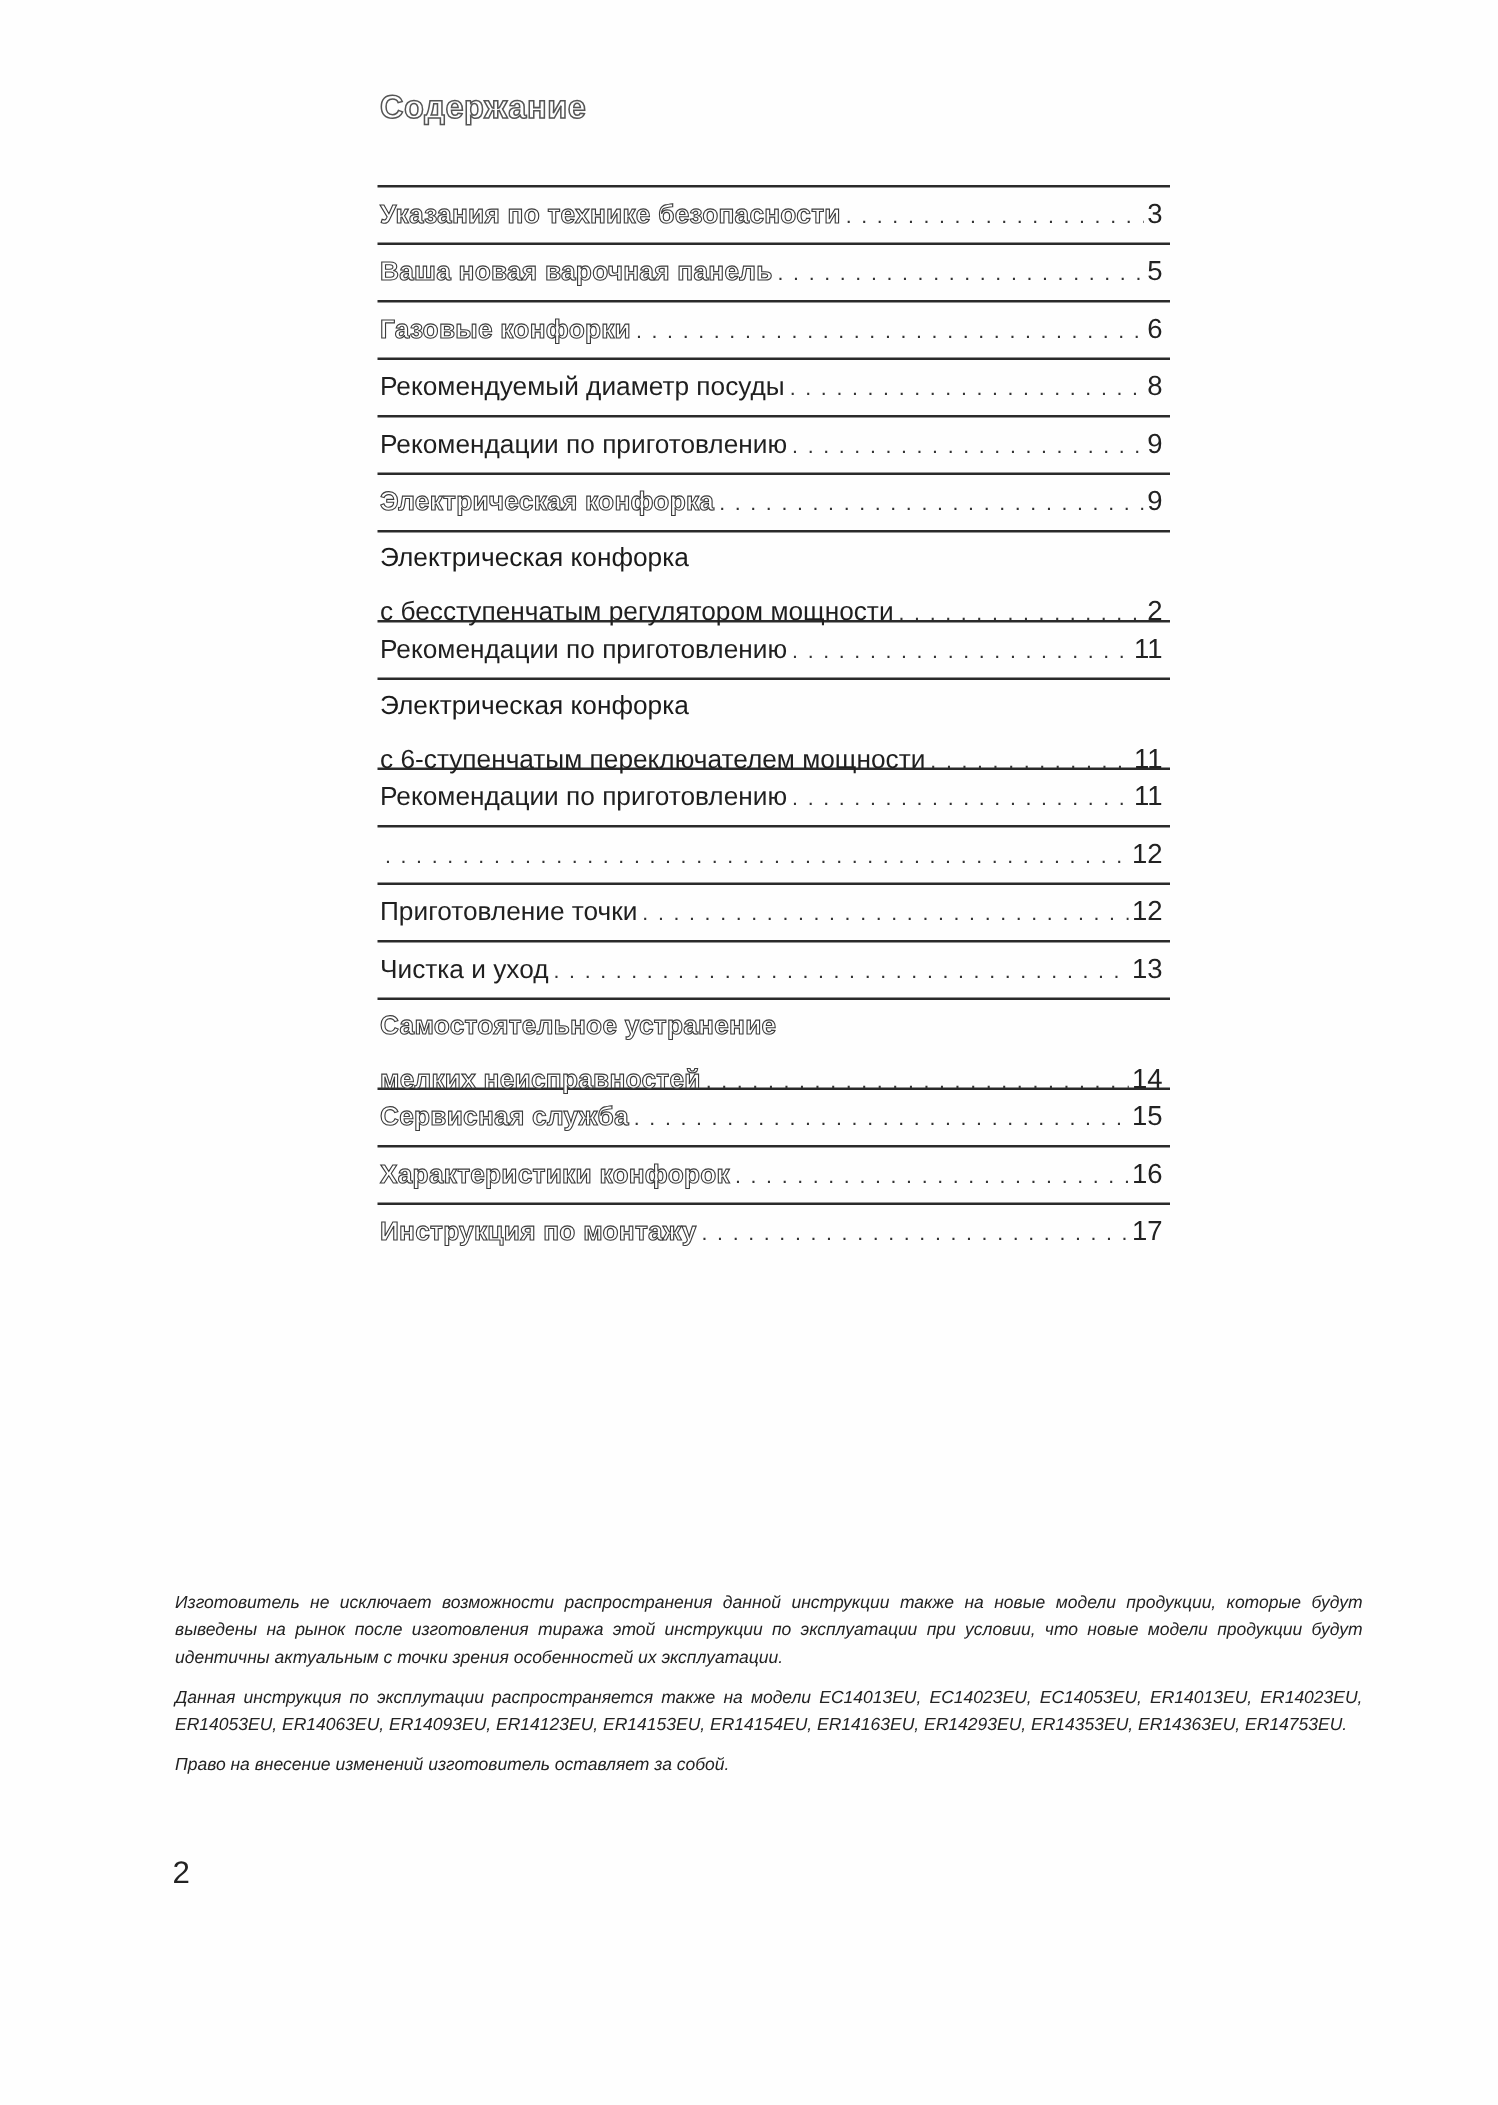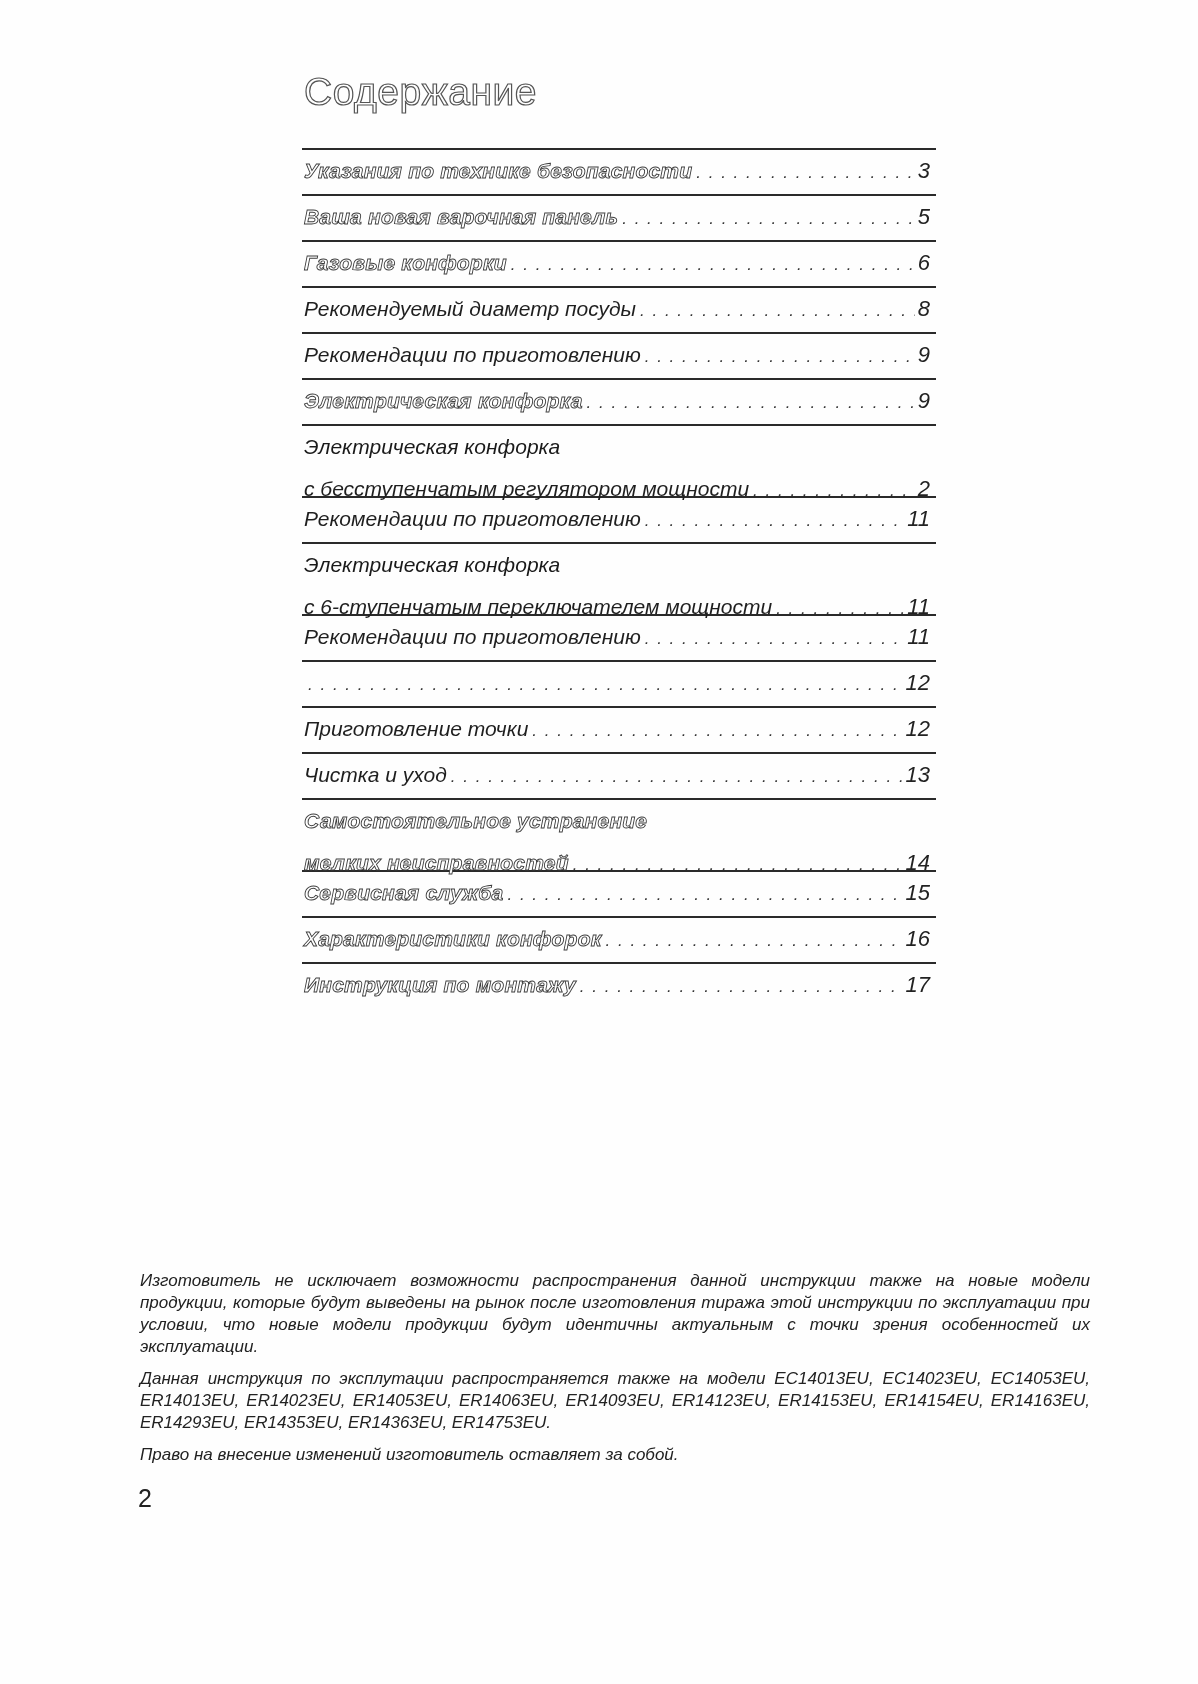--- a/index.html
+++ b/index.html
@@ -19,22 +19,22 @@
       position: absolute;
       left: 0; top: 0;
       width: 1198px;
       height: 1684px;
       background: #fefefe;
     }
     .toc-title {
       position: absolute;
       left: 304px;
       top: 70px;
-      font-size: 39px;
-      font-weight: normal;
+      font-size: 26px;
+      font-weight: bold;
       letter-spacing: 0.5px;
       color: #ffffff;
       -webkit-text-stroke: 1.2px #555555;
       text-shadow: 0 0 0.6px #777;
       margin: 0;
     }
     .toc {
       position: absolute;
       left: 302px;
       top: 148px;
@@ -44,21 +44,20 @@
       list-style: none;
       border-top: 2px solid #2a2a2a;
     }
     .toc-row {
       position: relative;
       border-bottom: 2px solid #2a2a2a;
       padding: 8px 6px 0 2px;
       height: 36px;
       box-sizing: content-box;
       cursor: pointer;
-      font-style: italic;
     }
     .toc-row.two-line {
       height: 62px;
     }
     .toc-row .line {
       display: flex;
       align-items: baseline;
       font-size: 21px;
       line-height: 26px;
       white-space: nowrap;
@@ -101,21 +100,21 @@
       font-size: 22px;
       text-align: right;
       min-width: 12px;
     }
     .footer-notes {
       position: absolute;
       left: 140px;
       top: 1270px;
       width: 950px;
       font-style: italic;
-      font-size: 17px;
+      font-size: 14px;
       line-height: 22px;
       color: #222;
     }
     .footer-notes p {
       margin: 0 0 10px 0;
       text-align: justify;
     }
     .page-number {
       position: absolute;
       left: 138px;

